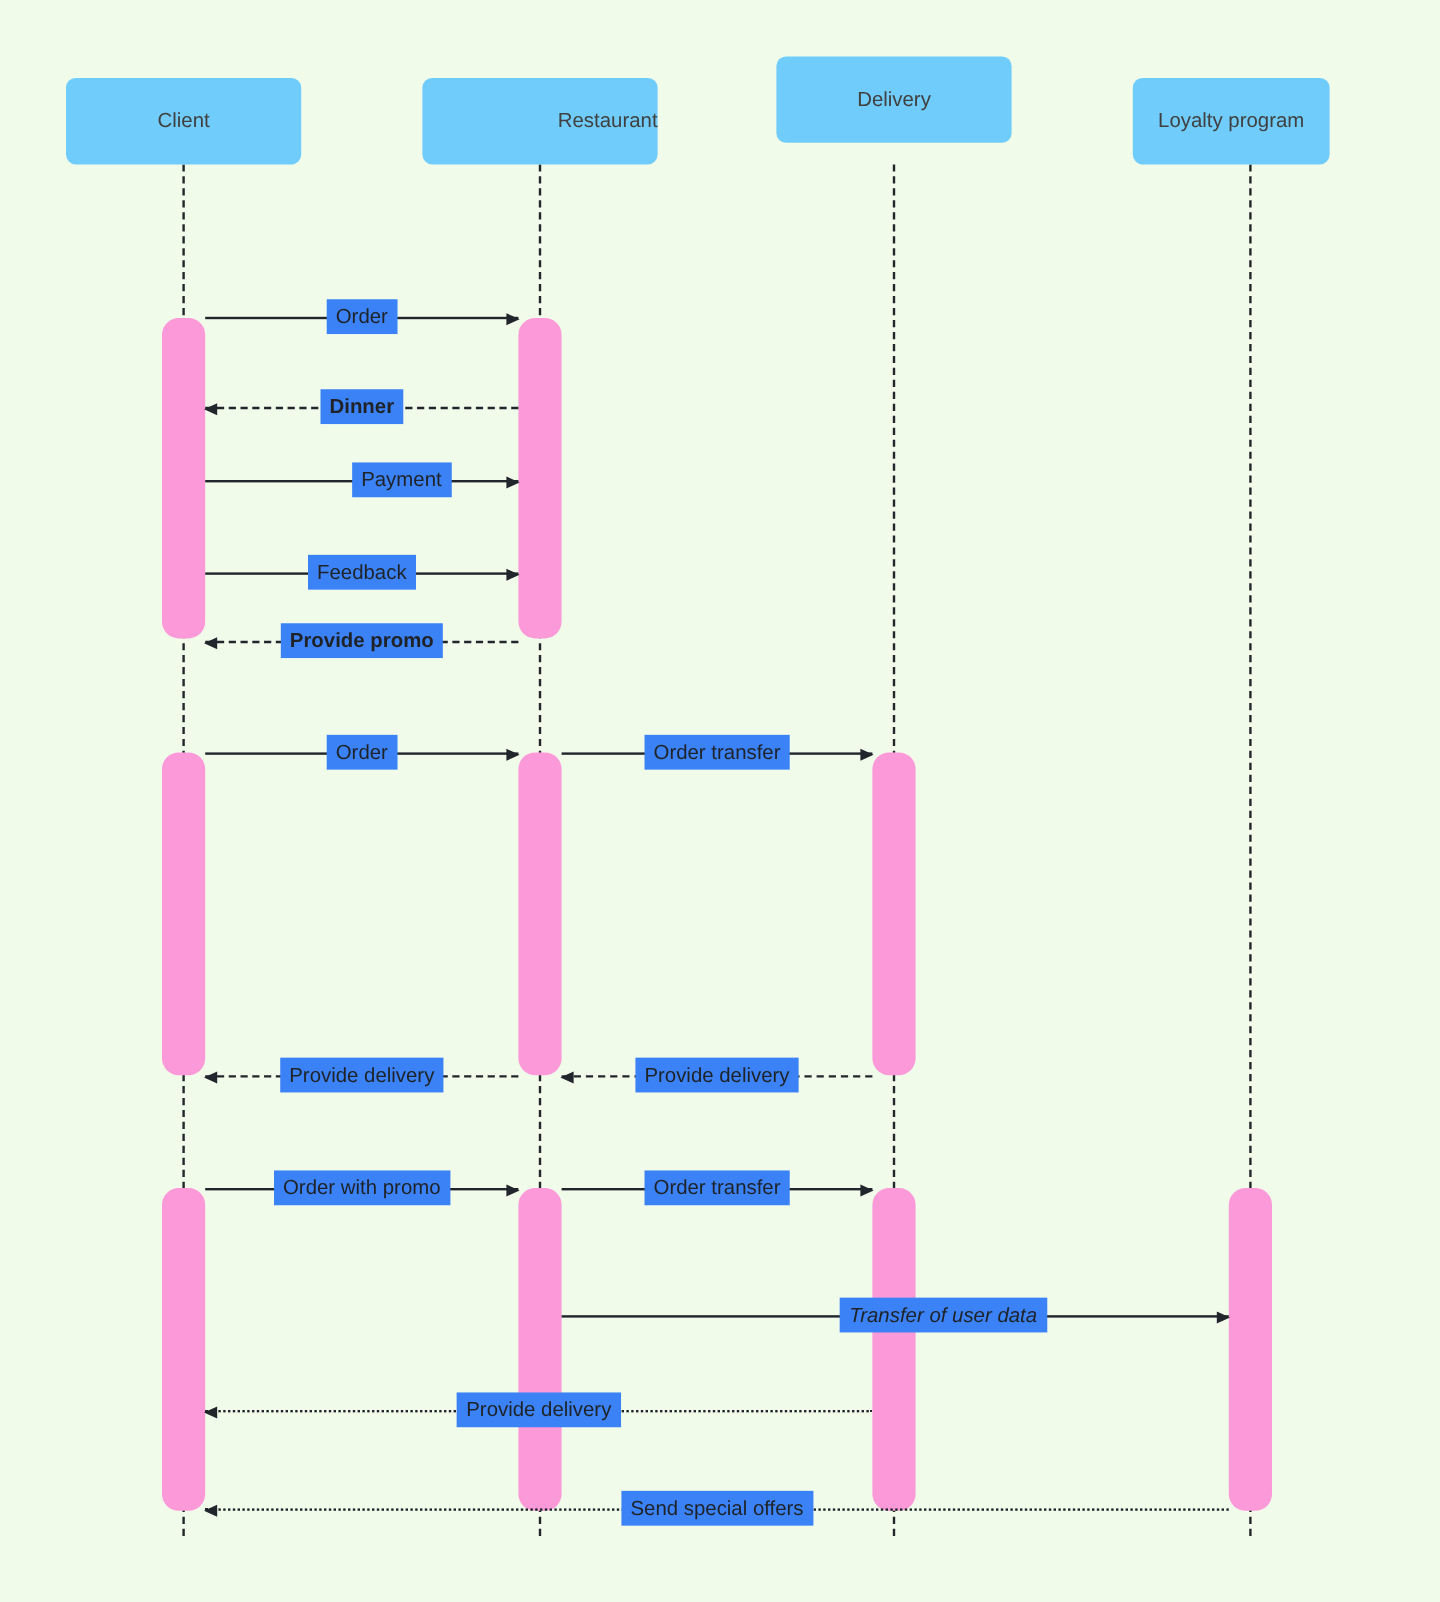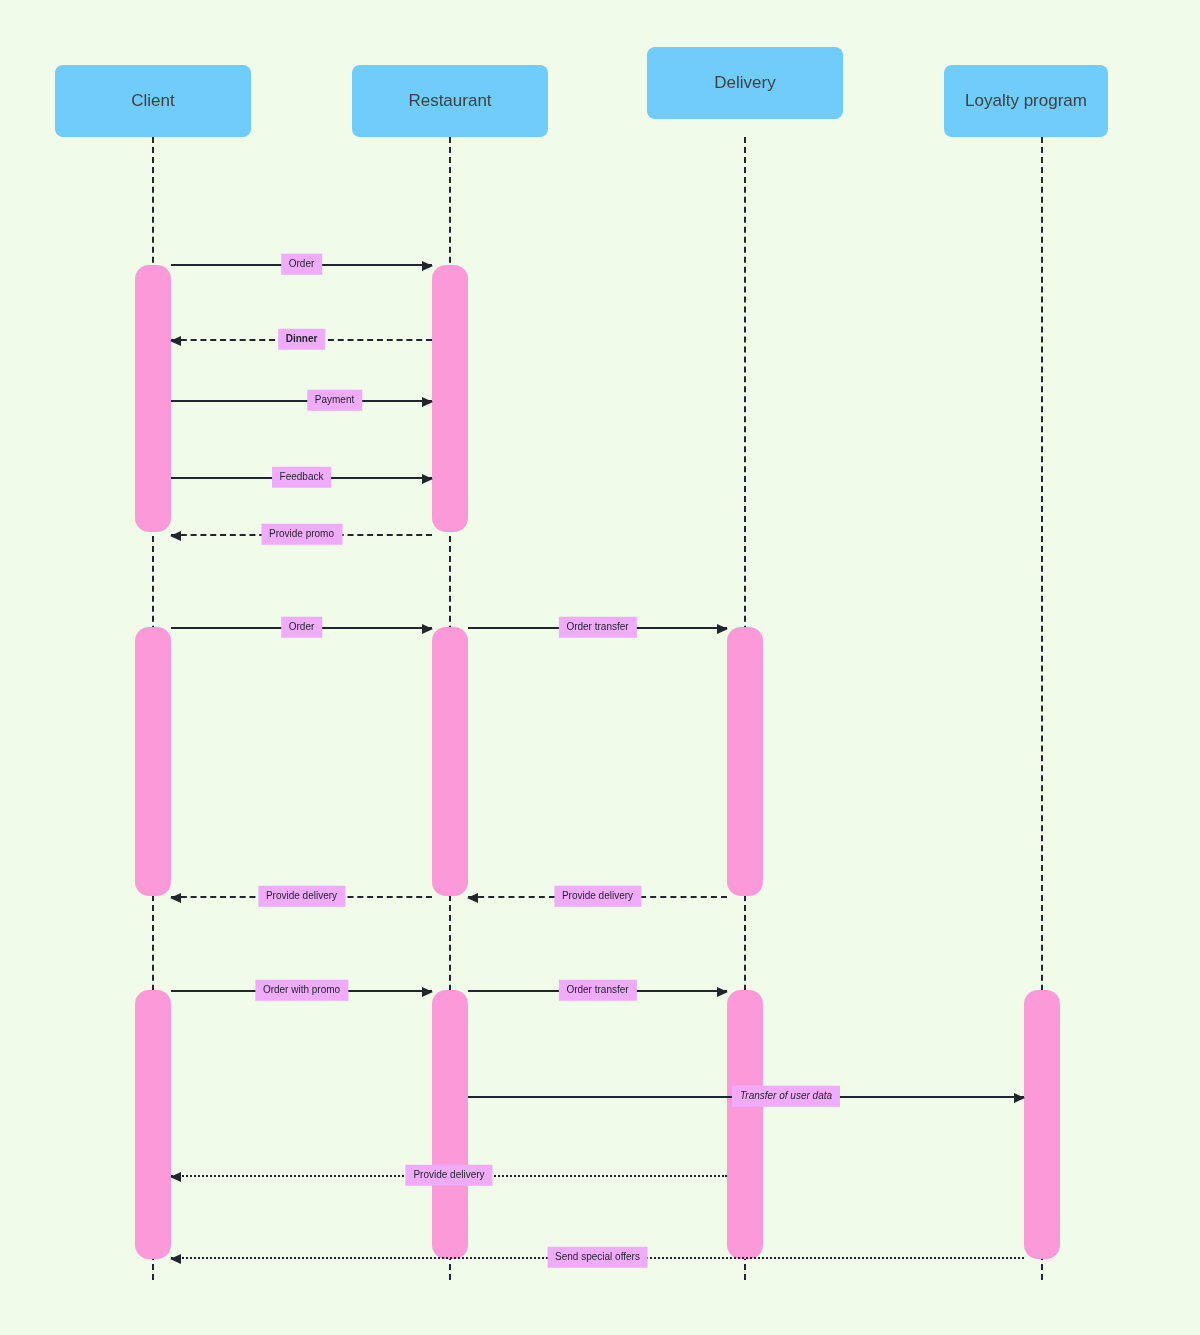--- a/index.html
+++ b/index.html
@@ -71,23 +71,23 @@
   }
   .arrowhead.left {
     left: -1px;
     border-top: 5px solid transparent;
     border-bottom: 5px solid transparent;
     border-right: 11px solid #20262b;
   }
   .msg-label {
     position: absolute;
     transform: translate(-50%, -50%);
-    background: #f0abfc;
+    background: #3b82f6;
     padding: 4px 8px;
-    font-size: 10px;
+    font-size: 17px;
     color: #1f2327;
     white-space: nowrap;
     font-family: "Liberation Sans", sans-serif;
     line-height: 1.25;
   }
 </style>
 </head>
 <body>
 
 <div id="canvas">
@@ -121,21 +121,21 @@
         <div class="arrowhead right"></div>
       </div>
       <div class="msg-label" style="left: 301.5px; top: 400px; margin-left: 33px;">Payment</div>
       <div class="msg" style="left: 171px; top: 477px; width: 261px;">
         <div class="arrowhead right"></div>
       </div>
       <div class="msg-label" style="left: 301.5px; top: 477px;">Feedback</div>
       <div class="msg dashed" style="left: 171px; top: 534px; width: 261px;">
         <div class="arrowhead left"></div>
       </div>
-      <div class="msg-label" style="left: 301.5px; top: 534px;">Provide promo</div>
+      <div class="msg-label" style="left: 301.5px; top: 534px; font-weight: bold;">Provide promo</div>
       <div class="msg" style="left: 171px; top: 627px; width: 261px;">
         <div class="arrowhead right"></div>
       </div>
       <div class="msg-label" style="left: 301.5px; top: 627px;">Order</div>
       <div class="msg" style="left: 468px; top: 627px; width: 259px;">
         <div class="arrowhead right"></div>
       </div>
       <div class="msg-label" style="left: 597.5px; top: 627px;">Order transfer</div>
       <div class="msg dashed" style="left: 171px; top: 896px; width: 261px;">
         <div class="arrowhead left"></div>
@@ -163,21 +163,21 @@
       <div class="msg-label" style="left: 449px; top: 1175px;">Provide delivery</div>
       <div class="msg dotted" style="left: 171px; top: 1257px; width: 853px;">
         <div class="arrowhead left"></div>
       </div>
       <div class="msg-label" style="left: 597.5px; top: 1257px;">Send special offers</div>
     </div>
   <div id="participants">
       <div class="participant" style="left: 55px; top: 65px; width: 196px;">
         <span class="participant-label">Client</span>
       </div>
-      <div class="participant" style="left: 352px; top: 65px; width: 196px;">
+      <div class="participant" style="left: 352px; top: 65px; width: 196px; justify-content: flex-end;">
         <span class="participant-label">Restaurant</span>
       </div>
       <div class="participant" style="left: 647px; top: 47px; width: 196px;">
         <span class="participant-label">Delivery</span>
       </div>
       <div class="participant" style="left: 944px; top: 65px; width: 164px;">
         <span class="participant-label">Loyalty program</span>
       </div>
     </div>
 </div>

